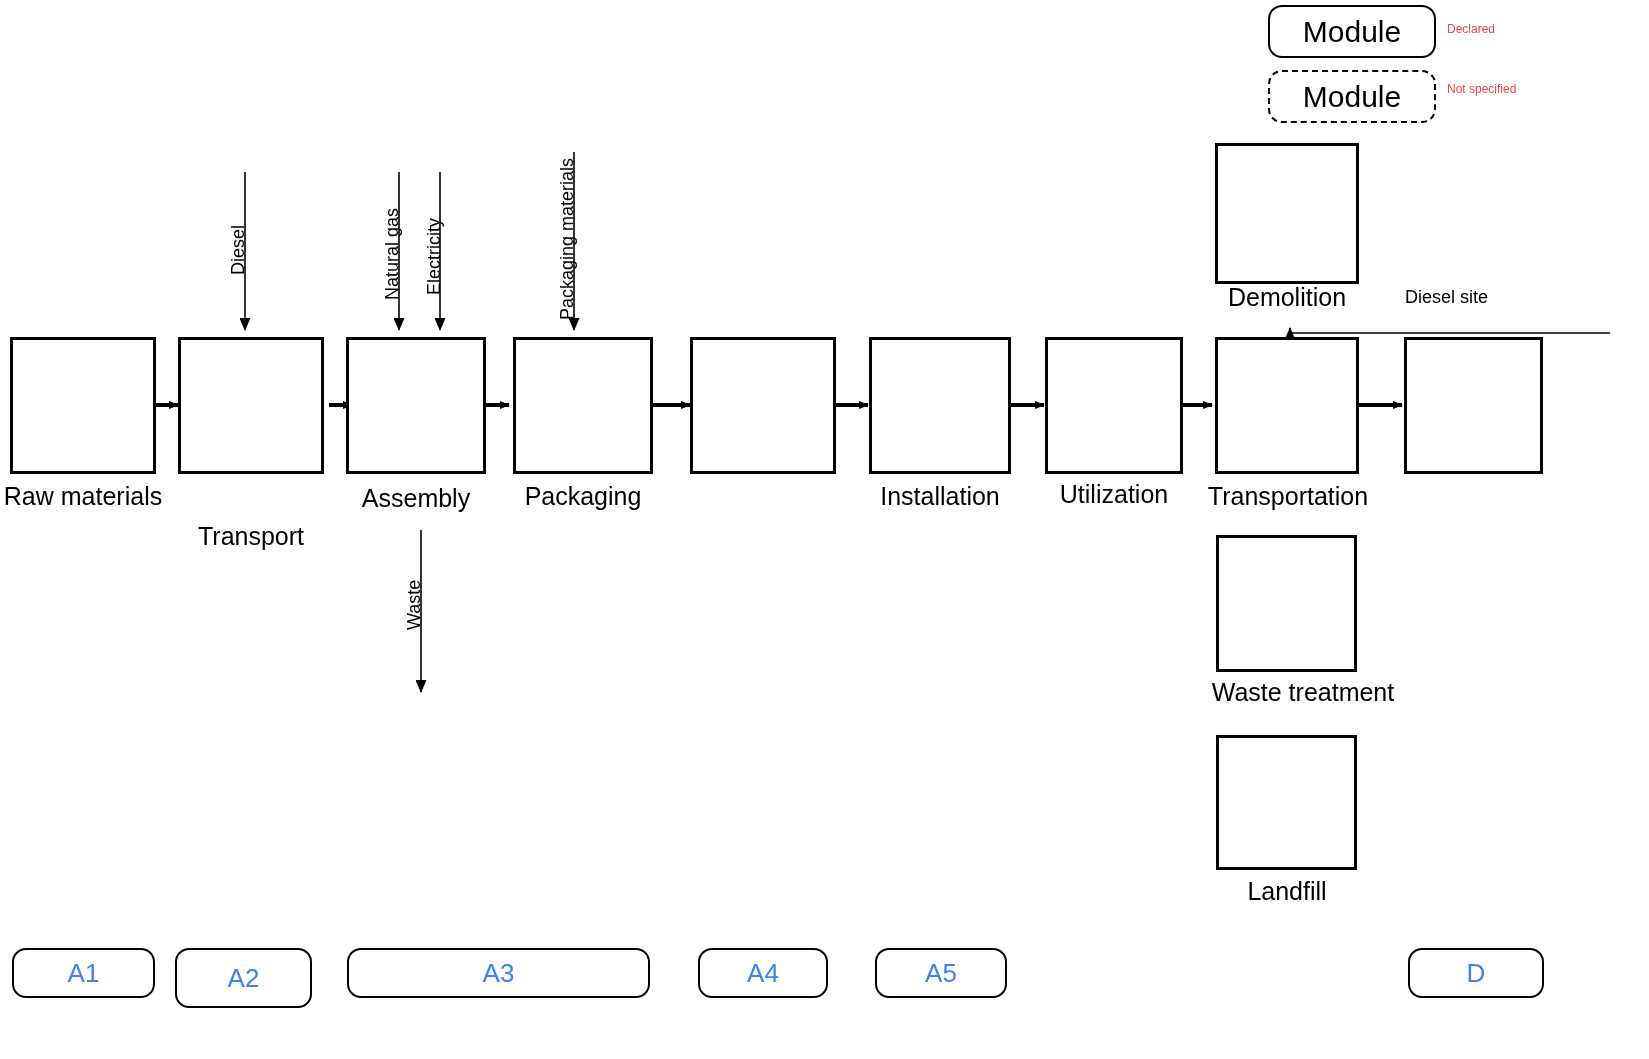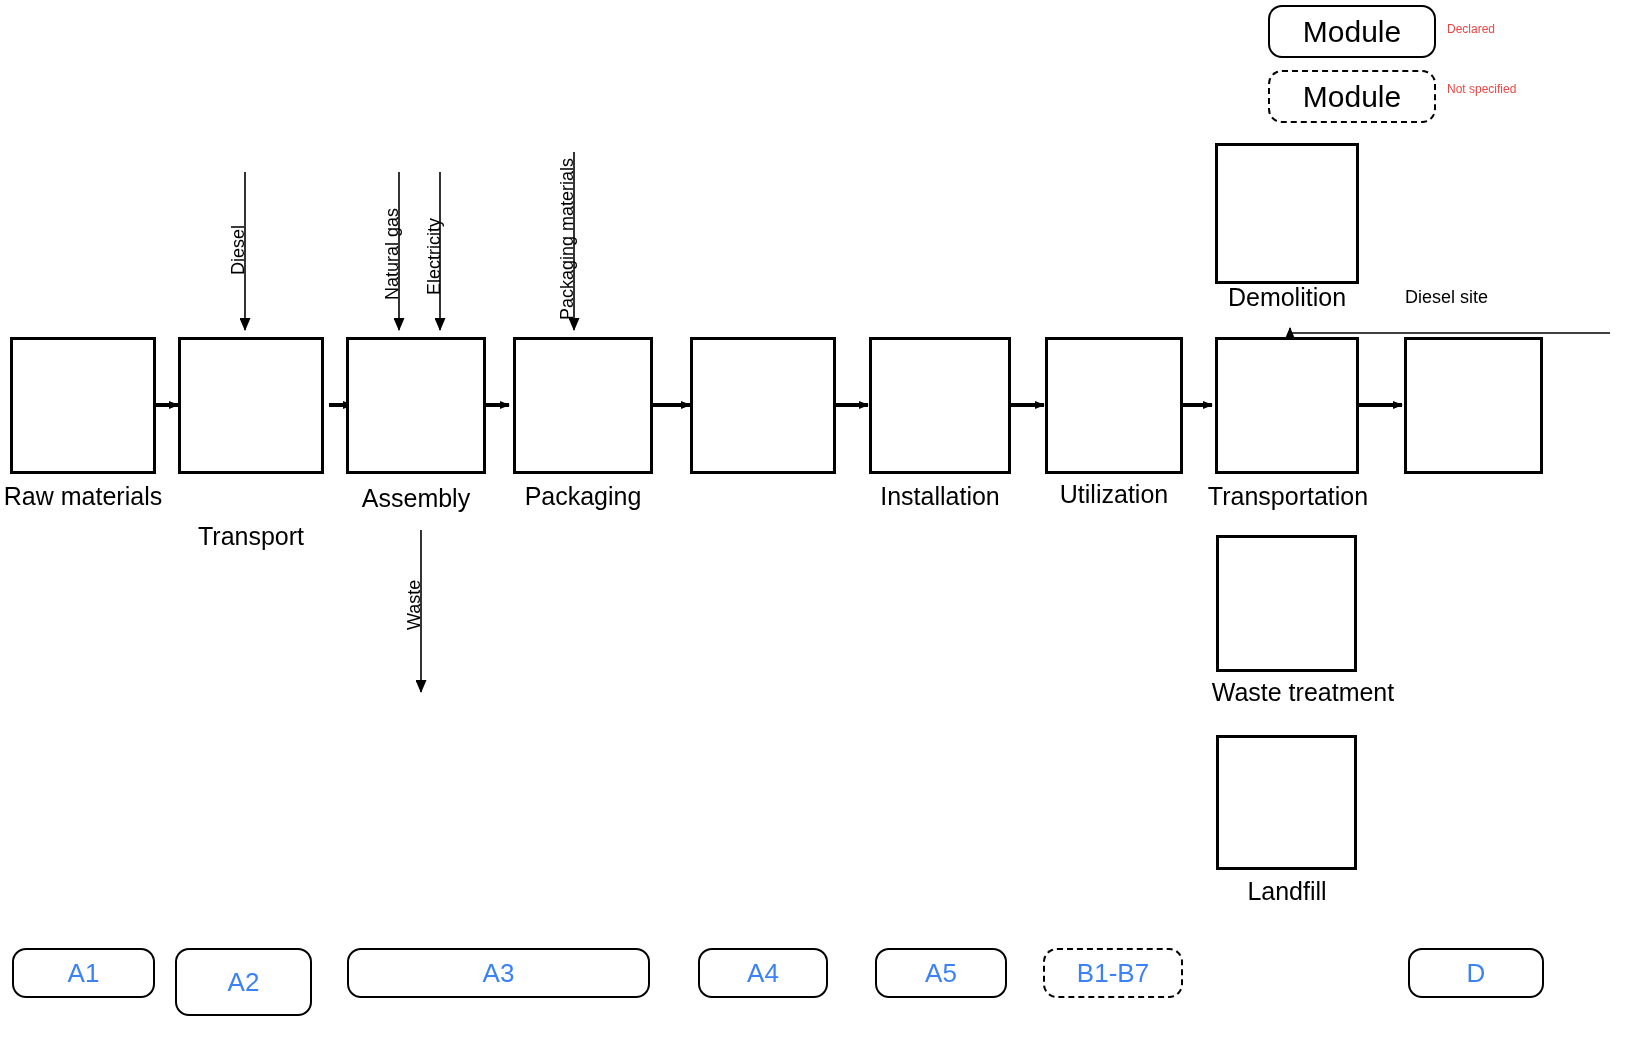--- a/index.html
+++ b/index.html
@@ -174,32 +174,29 @@
   <div class="flow-label vertical" style="left:228px; top:275px;">Diesel</div>
   <div class="flow-label vertical" style="left:382px; top:300px;">Natural gas</div>
   <div class="flow-label vertical" style="left:424px; top:295px;">Electricity</div>
   <div class="flow-label vertical" style="left:557px; top:320px;">Packaging materials</div>
   <div class="flow-label" style="left:1405px; top:287px;">Diesel site</div>
   <div class="flow-label vertical" style="left:404px; top:630px;">Waste</div>
 
   <div class="module-pill" style="left:12px; top:948px; width:143px; height:50px;">
     <span>A1</span>
   </div>
-  <div class="module-pill" style="left:175px; top:948px; width:137px; height:68px;">
+  <div class="module-pill" style="left:175px; top:948px; width:137px; height:60px;">
     <span>A2</span>
   </div>
   <div class="module-pill" style="left:347px; top:948px; width:303px; height:50px;">
     <span>A3</span>
   </div>
   <div class="module-pill" style="left:698px; top:948px; width:130px; height:50px;align-items:center;">
     <span>A4</span>
   </div>
   <div class="module-pill" style="left:875px; top:948px; width:132px; height:50px;">
     <span>A5</span>
   </div>
-  <div class="module-pill dashed" style="left:1043px; top:948px; width:140px; height:50px;">
-    <span>B1-B7</span>
-  </div>
   <div class="module-pill" style="left:1408px; top:948px; width:136px; height:50px;">
     <span>D</span>
   </div>
 
 </div>
 
 </body></html>

